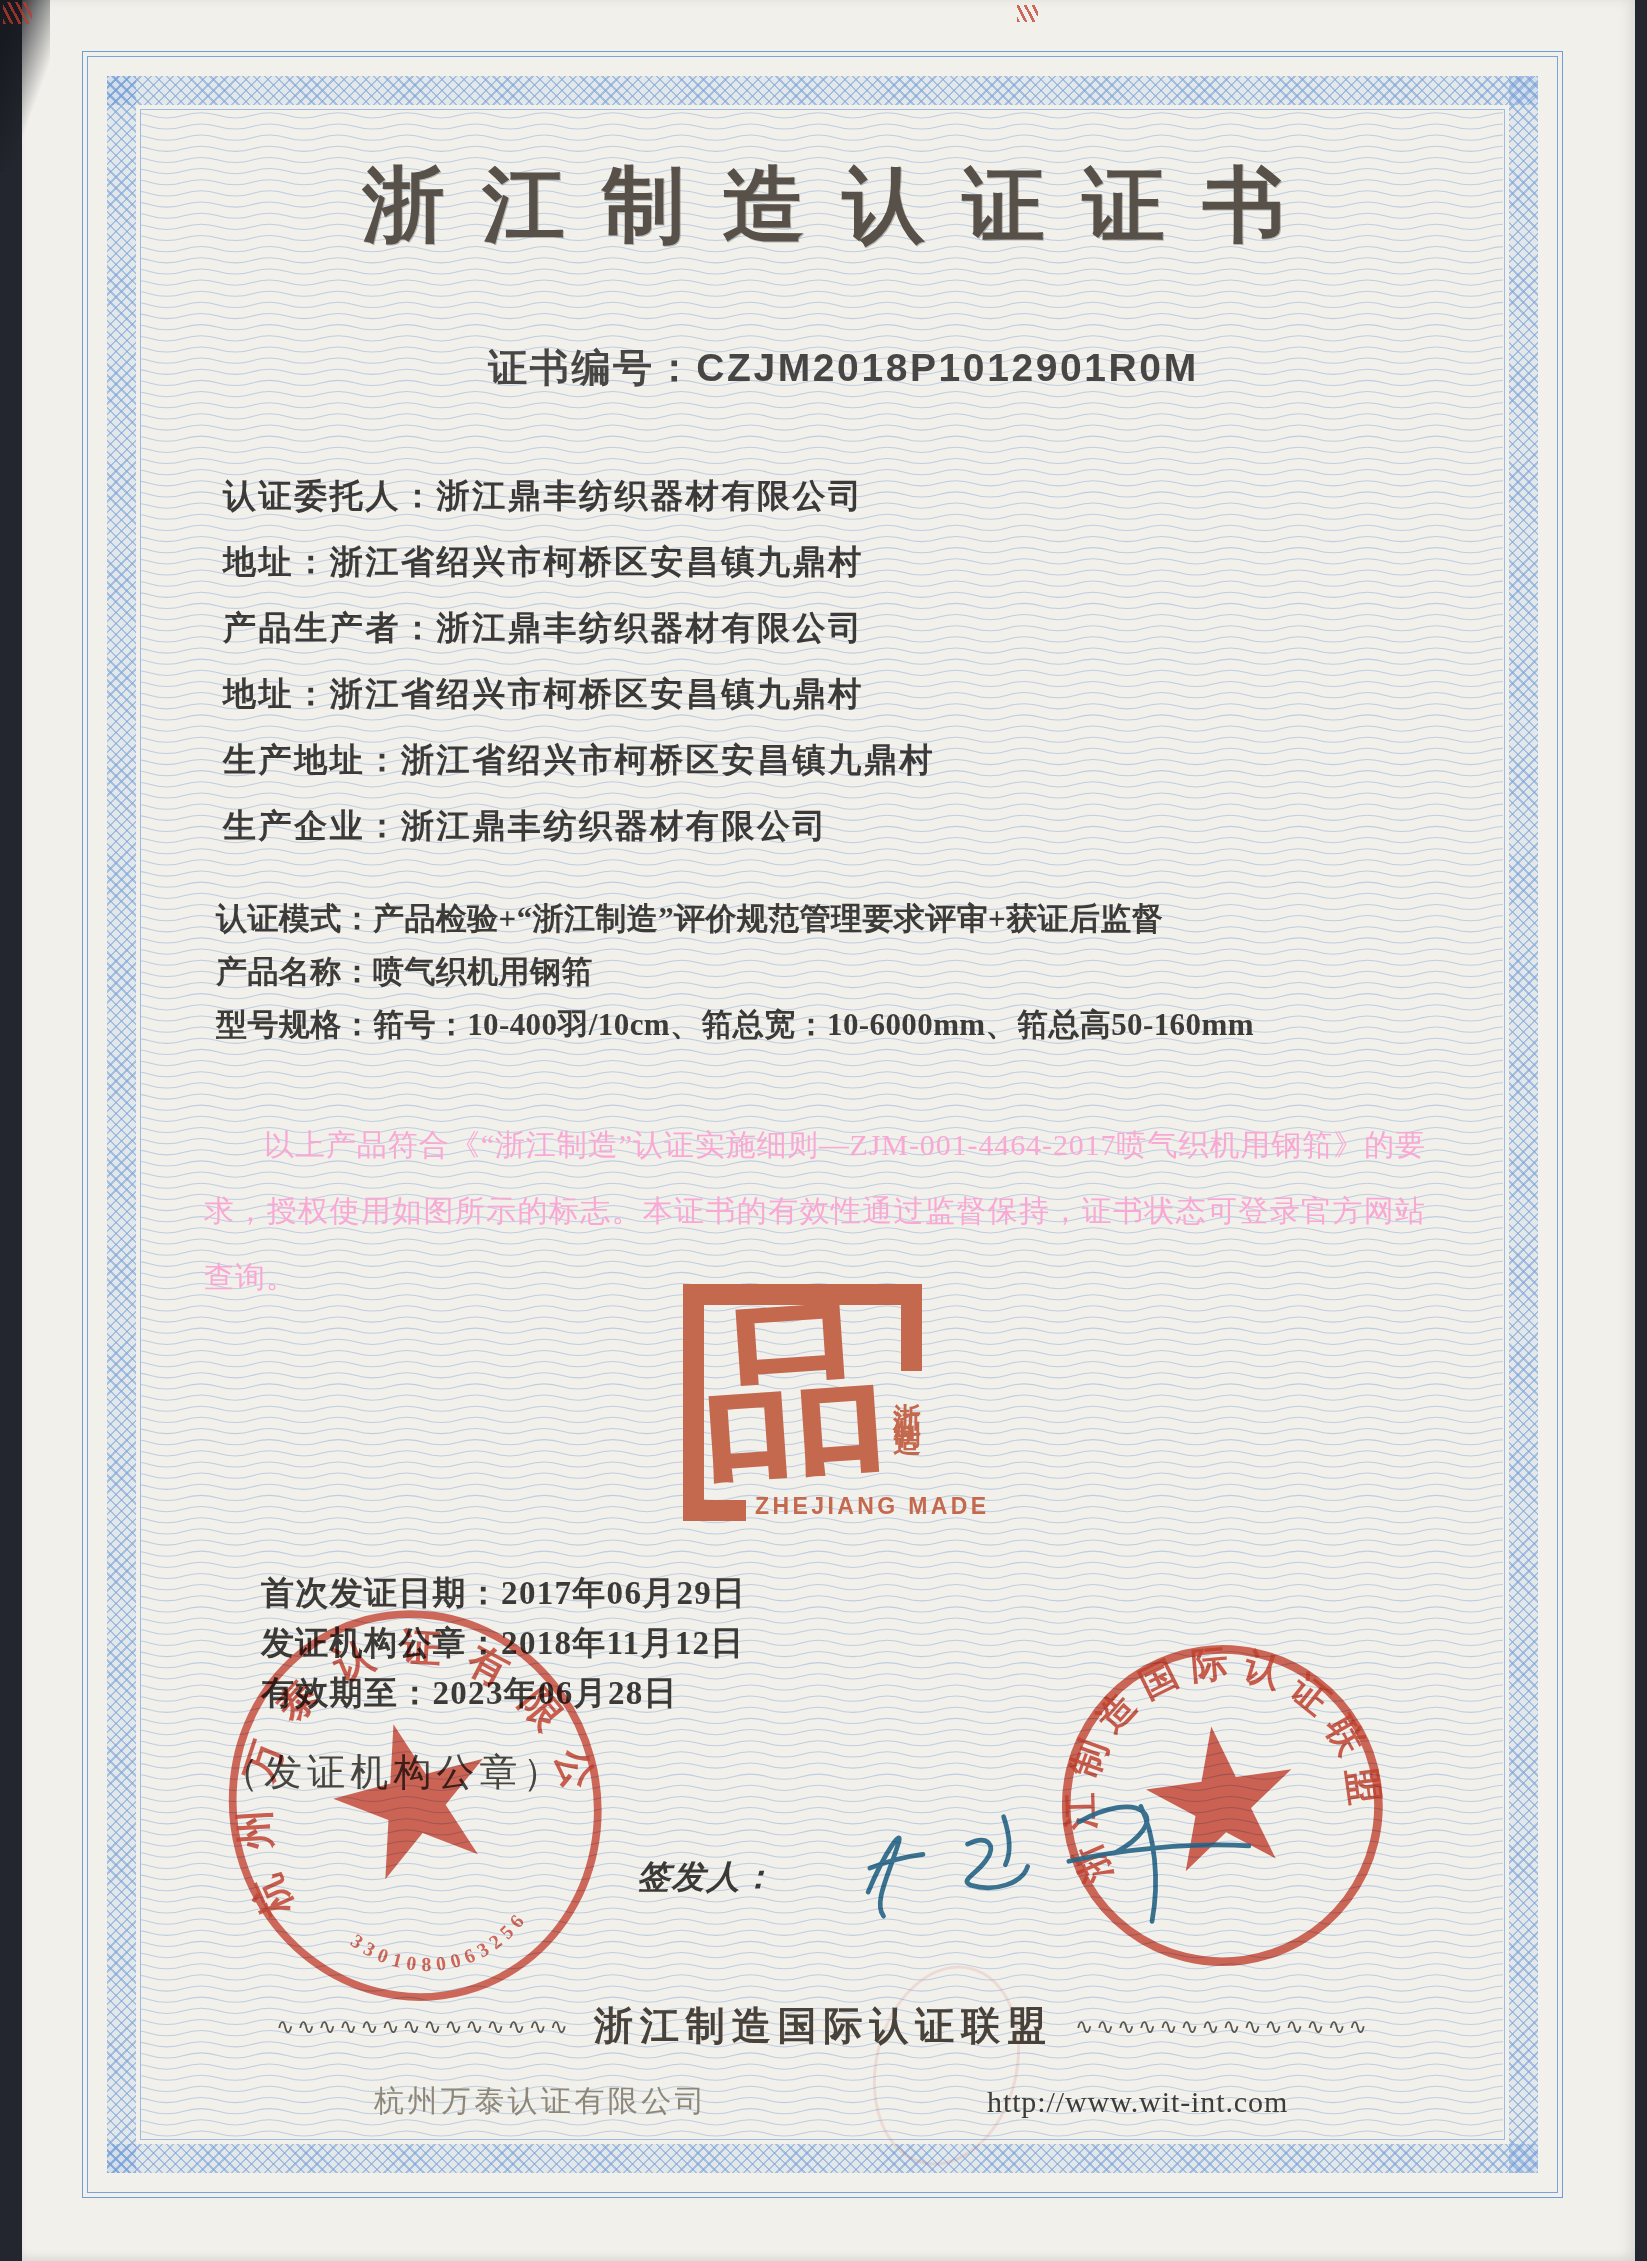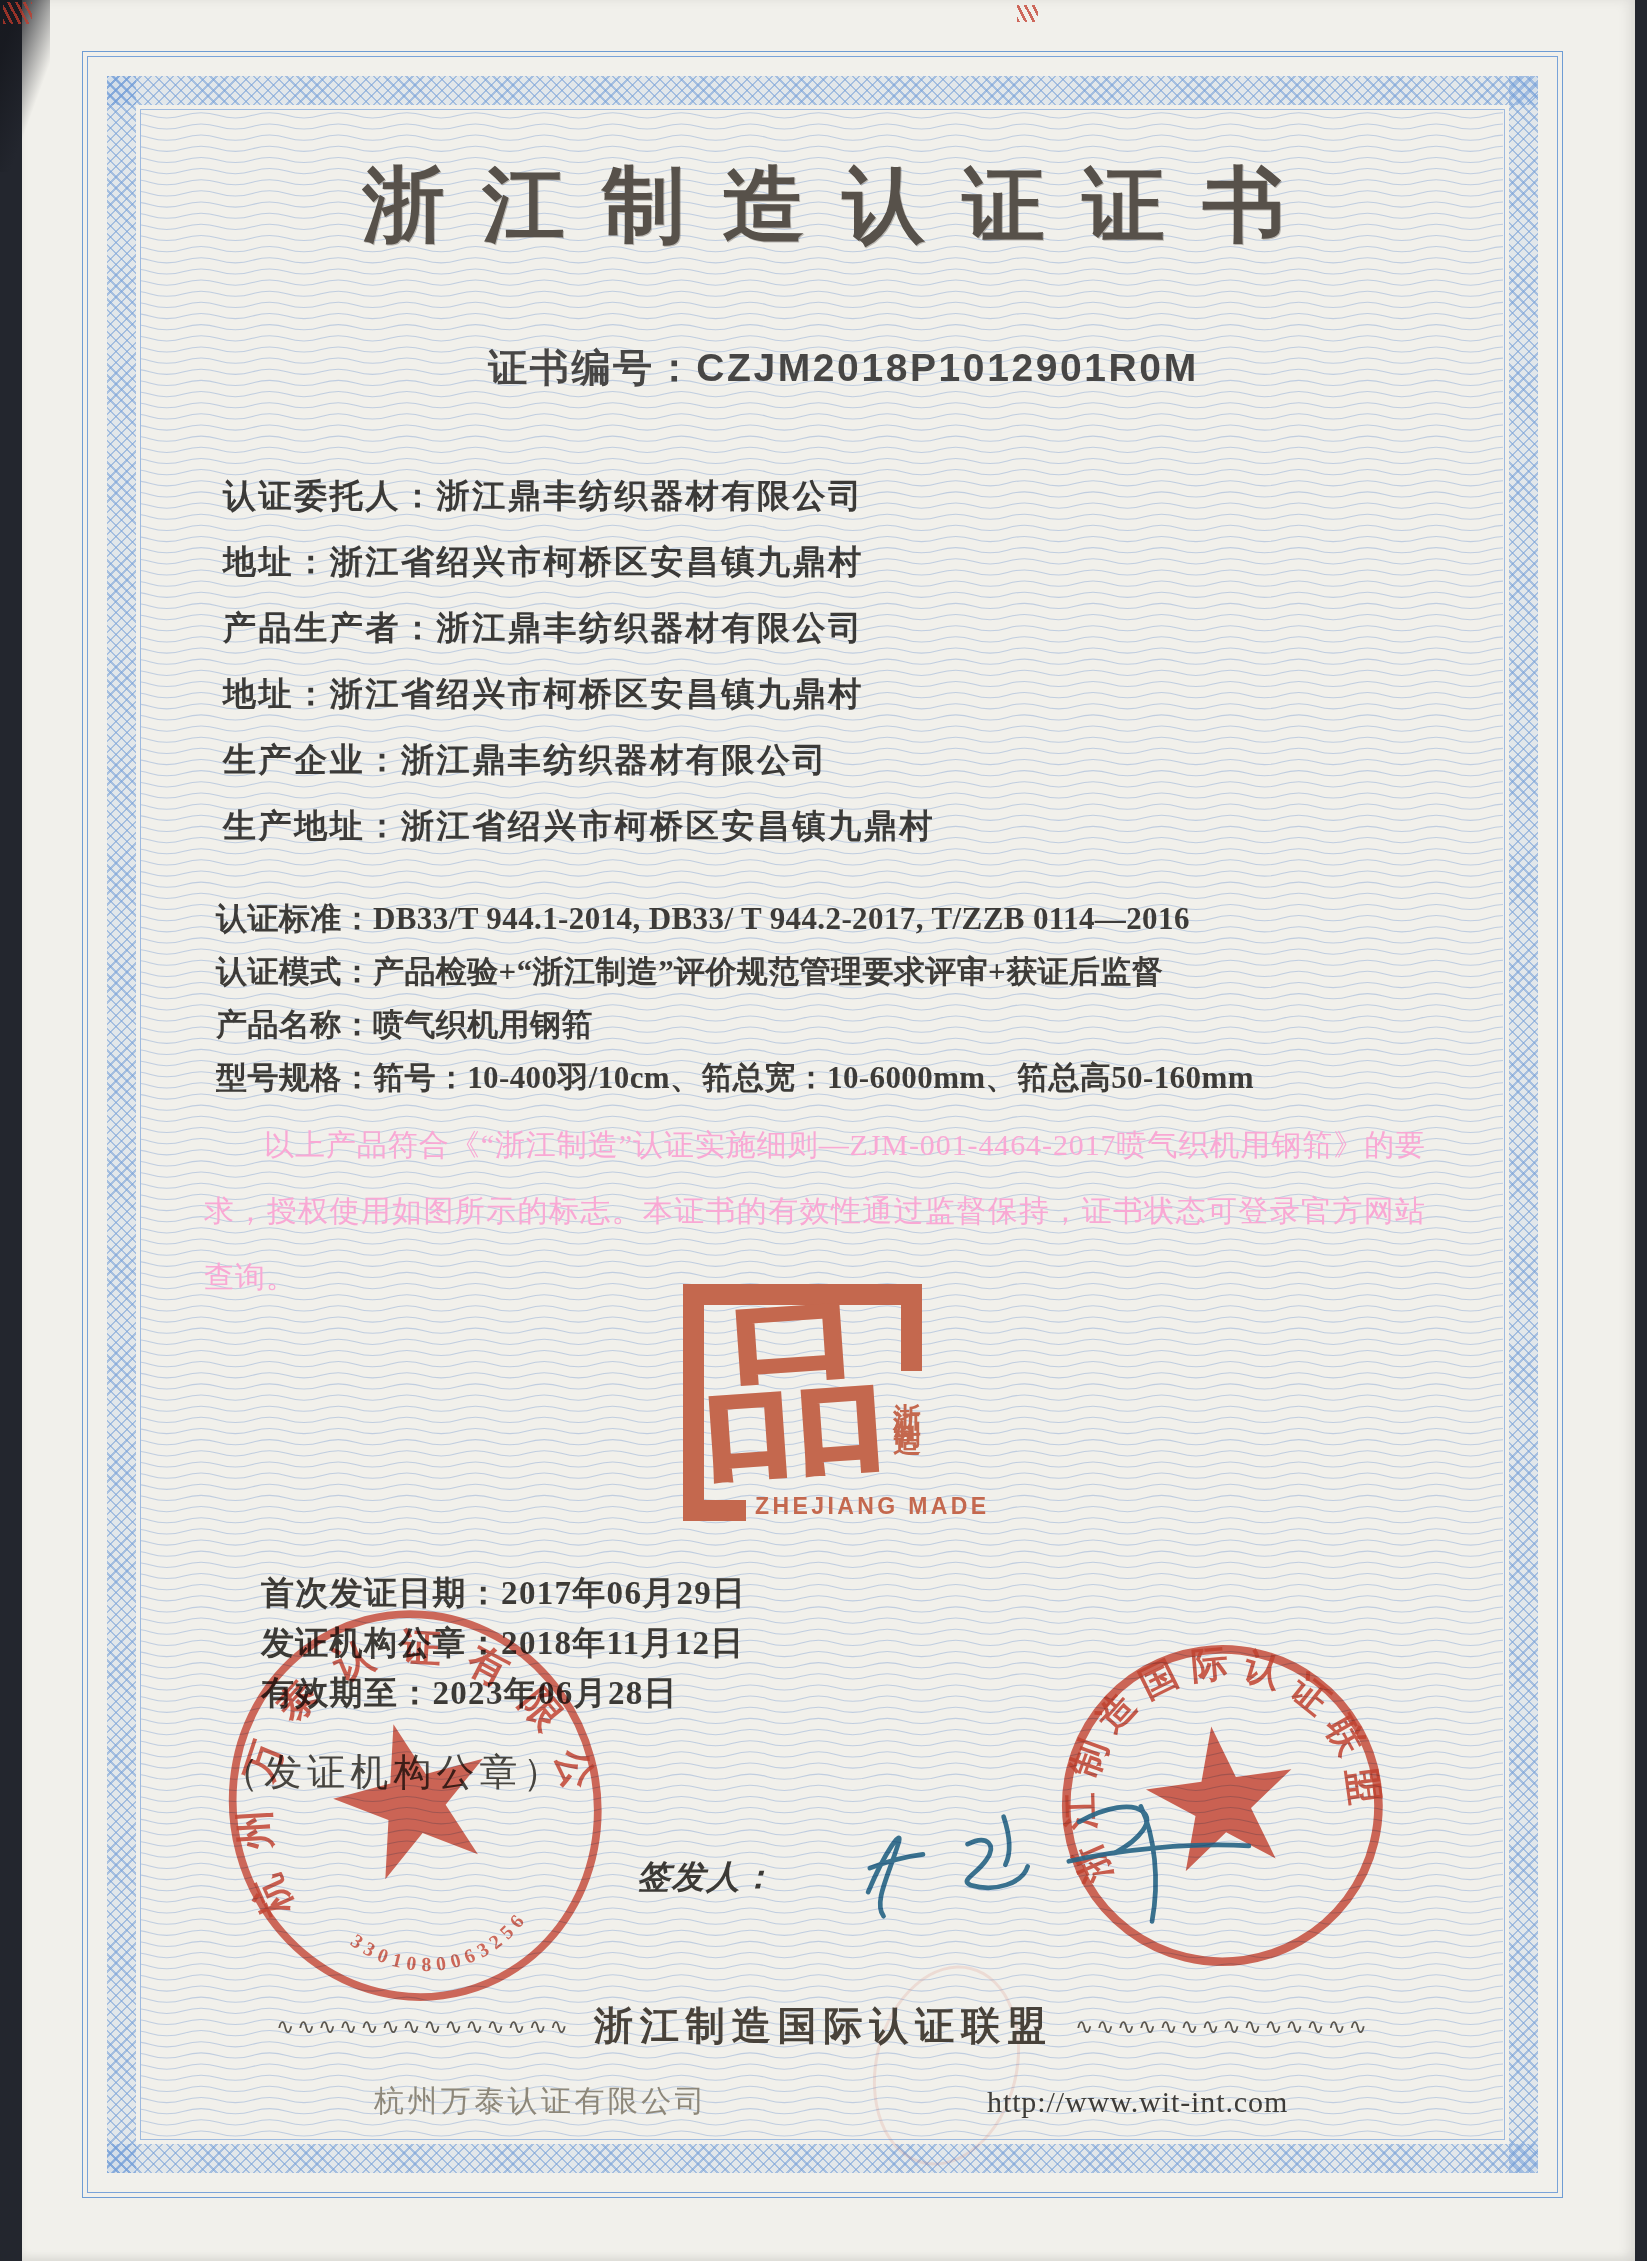--- a/index.html
+++ b/index.html
@@ -274,26 +274,25 @@
     </svg>
 
   <div class="doc-title">浙江制造认证证书</div>
   <div class="cert-no">证书编号：CZJM2018P1012901R0M</div>
 
   <div class="info-block">
     <div>认证委托人：浙江鼎丰纺织器材有限公司</div>
     <div>地址：浙江省绍兴市柯桥区安昌镇九鼎村</div>
     <div>产品生产者：浙江鼎丰纺织器材有限公司</div>
     <div>地址：浙江省绍兴市柯桥区安昌镇九鼎村</div>
+    <div>生产地址：浙江省绍兴市柯桥区安昌镇九鼎村</div>
     <div>生产企业：浙江鼎丰纺织器材有限公司</div>
-    <div>生产地址：浙江省绍兴市柯桥区安昌镇九鼎村</div>
   </div>
 
   <div class="detail-block">
-    <div>认证标准：DB33/T 944.1-2014, DB33/ T 944.2-2017, T/ZZB 0114—2016</div>
     <div>认证模式：产品检验+“浙江制造”评价规范管理要求评审+获证后监督</div>
     <div>产品名称：喷气织机用钢筘</div>
     <div>型号规格：筘号：10-400羽/10cm、筘总宽：10-6000mm、筘总高50-160mm</div>
   </div>
 
   <div class="statement">以上产品符合《“浙江制造”认证实施细则—ZJM-001-4464-2017喷气织机用钢筘》的要求，授权使用如图所示的标志。本证书的有效性通过监督保持，证书状态可登录官方网站查询。</div>
 
   <div class="logo">
     <div class="bar bt"></div>
     <div class="bar bl"></div>

